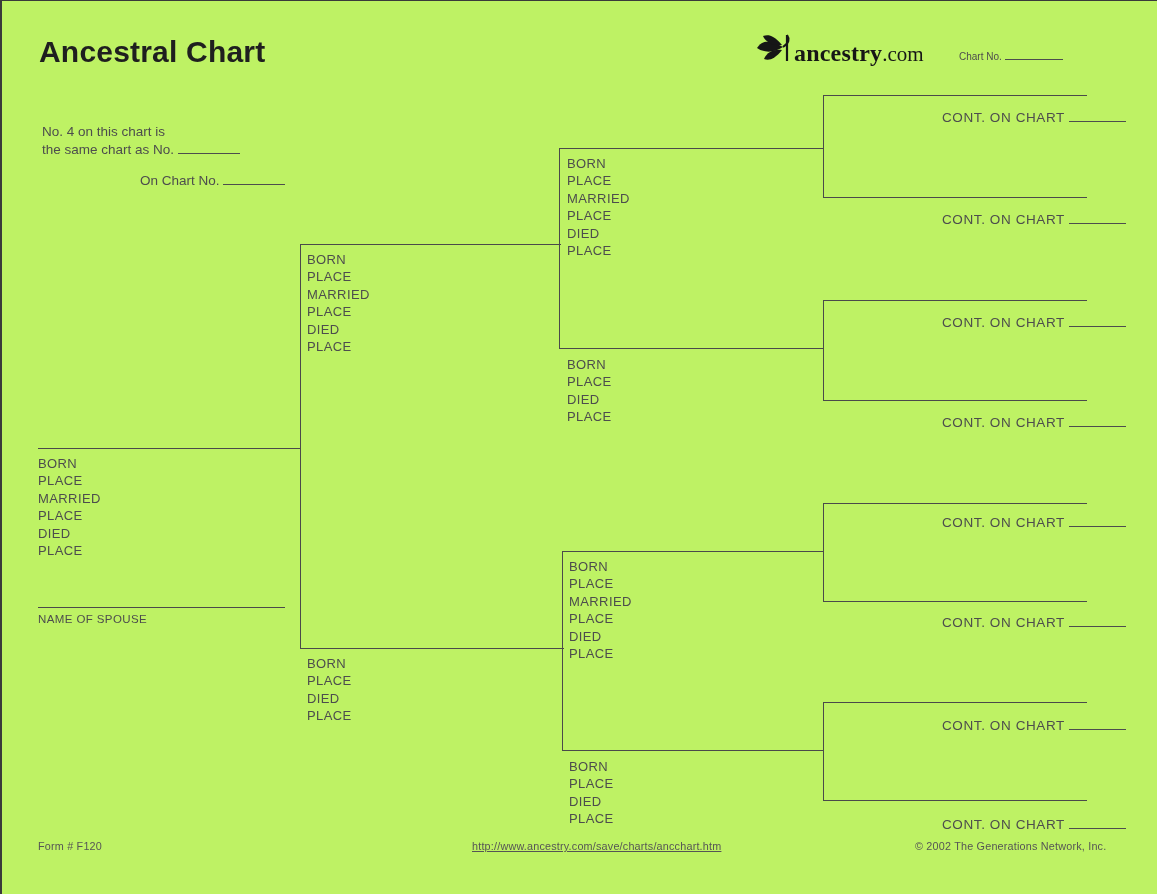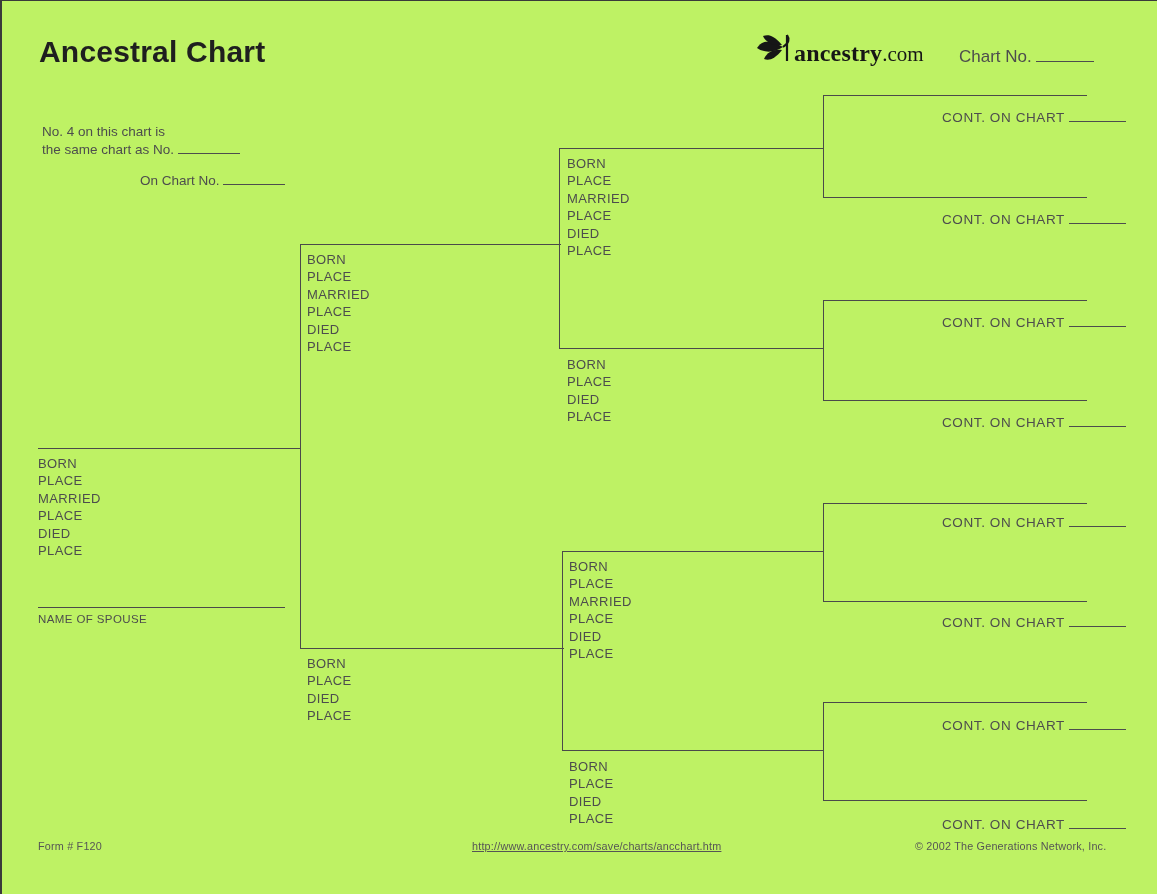--- a/index.html
+++ b/index.html
@@ -20,21 +20,21 @@
     color:var(--text);
   }
   .hline{position:absolute;height:0;border-top:1.5px solid var(--line);}
   .vline{position:absolute;width:0;border-left:1.5px solid var(--line);}
   .labels{position:absolute;font-size:13px;line-height:17.4px;letter-spacing:.4px;color:var(--text);}
   .title{position:absolute;left:37px;top:34px;font-size:30px;font-weight:700;color:var(--title);letter-spacing:.2px;}
   .note{position:absolute;left:40px;top:122px;font-size:13.5px;line-height:17.5px;color:var(--text);}
   .note .indent{margin-top:14px;margin-left:98px;}
   .blank{display:inline-block;border-bottom:1.3px solid var(--text);height:13px;vertical-align:baseline;}
   .cont{position:absolute;font-size:13.5px;letter-spacing:.6px;color:var(--text);white-space:nowrap;}
-  .chartno{position:absolute;left:957px;top:46px;font-size:17px;color:var(--text);}
+  .chartno{position:absolute;left:957px;top:46px;font-size:10px;color:var(--text);}
   .logo{position:absolute;left:752px;top:30px;display:flex;align-items:flex-end;}
   .logo-text{font-family:"Liberation Serif","DejaVu Serif",serif;color:#161616;line-height:30px;}
   .logo-brand{font-size:24px;font-weight:700;letter-spacing:.2px;}
   .logo-tld{font-size:21px;font-weight:400;}
   .footer-item{position:absolute;top:839px;font-size:10.8px;color:#555;letter-spacing:.2px;white-space:nowrap;}
   .spouse-label{position:absolute;left:36px;top:612px;font-size:11.5px;letter-spacing:.4px;color:var(--text);}
 </style>
 </head>
 <body>
 

